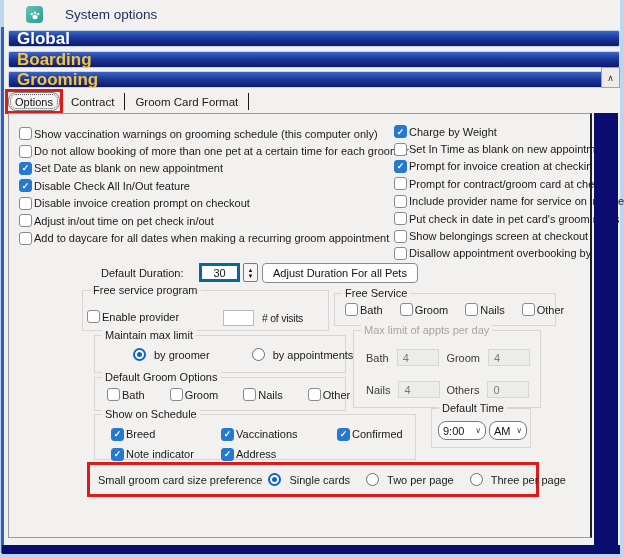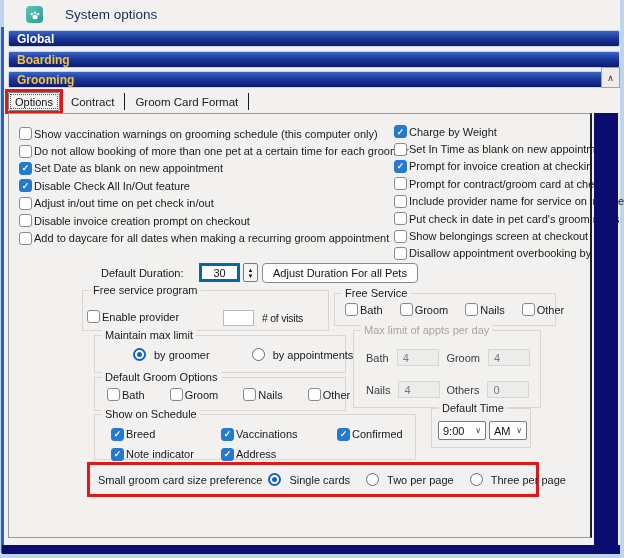--- a/index.html
+++ b/index.html
@@ -15,21 +15,21 @@
   .blue-line{left:1px;top:27px;width:3px;height:526px;background:#2f5fc2;}
   .titlebar{left:4px;top:0;width:616px;height:29px;background:#f2f1ef;display:flex;align-items:center;gap:22px;padding-left:22px;box-sizing:border-box;}
   .title-text{font-size:13.5px;color:#1c2b52;}
   .paw{width:17px;height:17px;border-radius:4px;background:linear-gradient(135deg,#5fc4b8,#2e9b8f);display:flex;align-items:center;justify-content:center;}
   
   .bar{
     left:8px;width:612px;height:17px;border-radius:2px;
     background:linear-gradient(#3b66c6 0%,#1c3a9c 45%,#0d1a6e 100%);
     border:1px solid #c3d3e8;box-sizing:border-box;
     display:flex;align-items:center;padding-left:8px;
-    font-size:12px;font-weight:bold;
+    font-size:17px;font-weight:bold;
   }
   .bar .t-white{color:#ffffff;}
   .bar .t-gold{color:#f4c33f;}
   .scrollup{left:601px;top:67px;width:19px;height:21px;background:#edecea;border:1px solid #97a2bb;box-sizing:border-box;
     display:flex;align-items:center;justify-content:center;font-size:9px;color:#333;}
   
   .tabstrip{left:5px;top:88px;width:612px;height:27px;display:flex;align-items:center;}
   .tabhl{border:3px solid #dd1a1a;display:inline-flex;}
   .tab{font-size:11.5px;color:#1a1a1a;padding:3px 8px;white-space:nowrap;}
   .tab.sel{background:#f4f3f1;border:1px solid #7f7f7f;outline:1px dotted #555;outline-offset:-3px;padding:2px 6px;}
@@ -65,21 +65,21 @@
   .subtext{font-size:10.4px;color:#1a1a1a;letter-spacing:-0.2px;white-space:nowrap;}
   .small-input{width:31px;height:16px;background:#fff;border:1px solid #bdbab6;box-sizing:border-box;}
   .fs-row{display:flex;align-items:center;gap:17px;}
   .radio-row{display:flex;align-items:center;gap:8px;font-size:11px;color:#1a1a1a;white-space:nowrap;}
   .mx-grid{display:grid;grid-template-columns:1fr 1fr;row-gap:15px;padding:18px 10px 0 12px;}
   .mx-cell{display:flex;align-items:center;gap:8px;font-size:11px;color:#3c3c3c;}
   .mx-box{width:42px;height:17px;background:#ececea;border:1px solid #d8d6d3;box-sizing:border-box;
     font-size:11px;color:#7a7a7a;display:flex;align-items:center;padding-left:5px;}
   .sos-grid{display:grid;grid-template-columns:110px 116px 1fr;row-gap:2px;padding:10px 0 0 16px;}
   .sos-grid .cb{height:18px;}
-  .sel{height:19px;background:#fff;border:1px solid #7a7a7a;border-radius:2px;box-sizing:border-box;
+  .sel{height:19px;background:#fff;border:1px solid #7a7a7a;border-radius:8px;box-sizing:border-box;
     font-size:11px;color:#111;display:flex;align-items:center;justify-content:space-between;padding:0 4px;}
   .sel .chev{font-size:8px;color:#444;margin-left:4px;}
   .redbox{border:3px solid #dd1a1a;box-sizing:border-box;display:flex;align-items:center;gap:12px;padding-left:8px;background:#f2f1ef;}
   .redbox .lbl{font-size:11px;color:#1a1a1a;white-space:nowrap;}
 </style>
 </head>
 <body>
 
 <div class="abs window"></div>
 <div class="abs blue-line"></div>
@@ -135,25 +135,25 @@
       <label class="cb">
         <span class="box on">✓</span>
         <span class="cbl">Set Date as blank on new appointment</span>
       </label>
       <label class="cb">
         <span class="box on">✓</span>
         <span class="cbl">Disable Check All In/Out feature</span>
       </label>
       <label class="cb">
         <span class="box"></span>
+        <span class="cbl">Disable invoice creation prompt on checkout</span>
+      </label>
+      <label class="cb">
+        <span class="box"></span>
         <span class="cbl">Adjust in/out time on pet check in/out</span>
-      </label>
-      <label class="cb">
-        <span class="box"></span>
-        <span class="cbl">Disable invoice creation prompt on checkout</span>
       </label>
       <label class="cb">
         <span class="box"></span>
         <span class="cbl">Add to daycare for all dates when making a recurring groom appointment</span>
       </label>
     </div>
   <div class="abs col" style="left:385px;top:9px;" id="list-right">
       <label class="cb">
         <span class="box on">✓</span>
         <span class="cbl">Charge by Weight</span>

